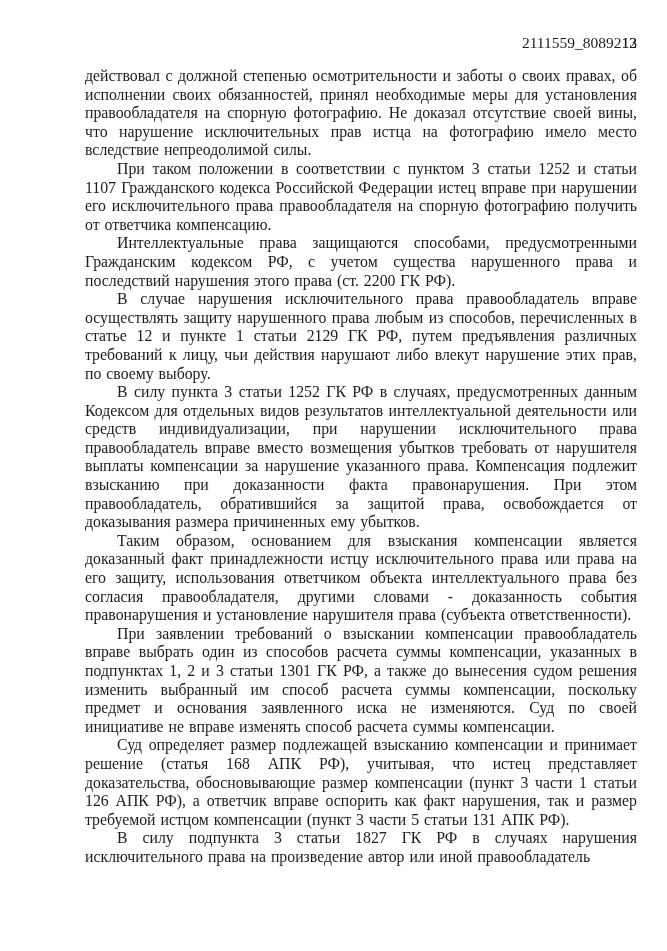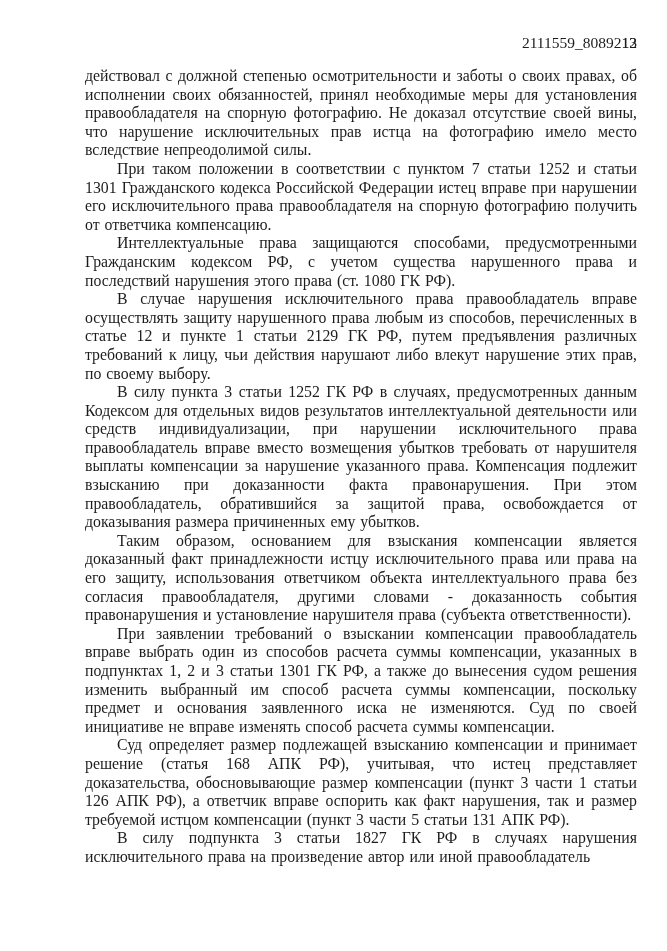--- a/index.html
+++ b/index.html
@@ -62,22 +62,22 @@
 <div class="page">
   <div class="content">
 
     <div class="page-header">
       <span class="page-num">13</span>
       <span class="doc-id">2111559_8089212</span>
     </div>
 
     <div class="body-text">
       <p class="no-indent">действовал с должной степенью осмотрительности и заботы о своих правах, об исполнении своих обязанностей, принял необходимые меры для установления правообладателя на спорную фотографию. Не доказал отсутствие своей вины, что нарушение исключительных прав истца на фотографию имело место вследствие непреодолимой силы.</p>
-      <p>При таком положении в соответствии с пунктом 7 статьи 1252 и статьи 1301 Гражданского кодекса Российской Федерации истец вправе при нарушении его исключительного права правообладателя на спорную фотографию получить от ответчика компенсацию.</p>
-      <p>Интеллектуальные права защищаются способами, предусмотренными Гражданским кодексом РФ, с учетом существа нарушенного права и последствий нарушения этого права (ст. 1080 ГК РФ).</p>
+      <p>При таком положении в соответствии с пунктом 3 статьи 1252 и статьи 1107 Гражданского кодекса Российской Федерации истец вправе при нарушении его исключительного права правообладателя на спорную фотографию получить от ответчика компенсацию.</p>
+      <p>Интеллектуальные права защищаются способами, предусмотренными Гражданским кодексом РФ, с учетом существа нарушенного права и последствий нарушения этого права (ст. 2200 ГК РФ).</p>
       <p>В случае нарушения исключительного права правообладатель вправе осуществлять защиту нарушенного права любым из способов, перечисленных в статье 12 и пункте 1 статьи 2129 ГК РФ, путем предъявления различных требований к лицу, чьи действия нарушают либо влекут нарушение этих прав, по своему выбору.</p>
       <p>В силу пункта 3 статьи 1252 ГК РФ в случаях, предусмотренных данным Кодексом для отдельных видов результатов интеллектуальной деятельности или средств индивидуализации, при нарушении исключительного права правообладатель вправе вместо возмещения убытков требовать от нарушителя выплаты компенсации за нарушение указанного права. Компенсация подлежит взысканию при доказанности факта правонарушения. При этом правообладатель, обратившийся за защитой права, освобождается от доказывания размера причиненных ему убытков.</p>
       <p>Таким образом, основанием для взыскания компенсации является доказанный факт принадлежности истцу исключительного права или права на его защиту, использования ответчиком объекта интеллектуального права без согласия правообладателя, другими словами - доказанность события правонарушения и установление нарушителя права (субъекта ответственности).</p>
       <p>При заявлении требований о взыскании компенсации правообладатель вправе выбрать один из способов расчета суммы компенсации, указанных в подпунктах 1, 2 и 3 статьи 1301 ГК РФ, а также до вынесения судом решения изменить выбранный им способ расчета суммы компенсации, поскольку предмет и основания заявленного иска не изменяются. Суд по своей инициативе не вправе изменять способ расчета суммы компенсации.</p>
       <p>Суд определяет размер подлежащей взысканию компенсации и принимает решение (статья 168 АПК РФ), учитывая, что истец представляет доказательства, обосновывающие размер компенсации (пункт 3 части 1 статьи 126 АПК РФ), а ответчик вправе оспорить как факт нарушения, так и размер требуемой истцом компенсации (пункт 3 части 5 статьи 131 АПК РФ).</p>
       <p>В силу подпункта 3 статьи 1827 ГК РФ в случаях нарушения исключительного права на произведение автор или иной правообладатель</p>
     </div>
 
   </div>
 </div>

